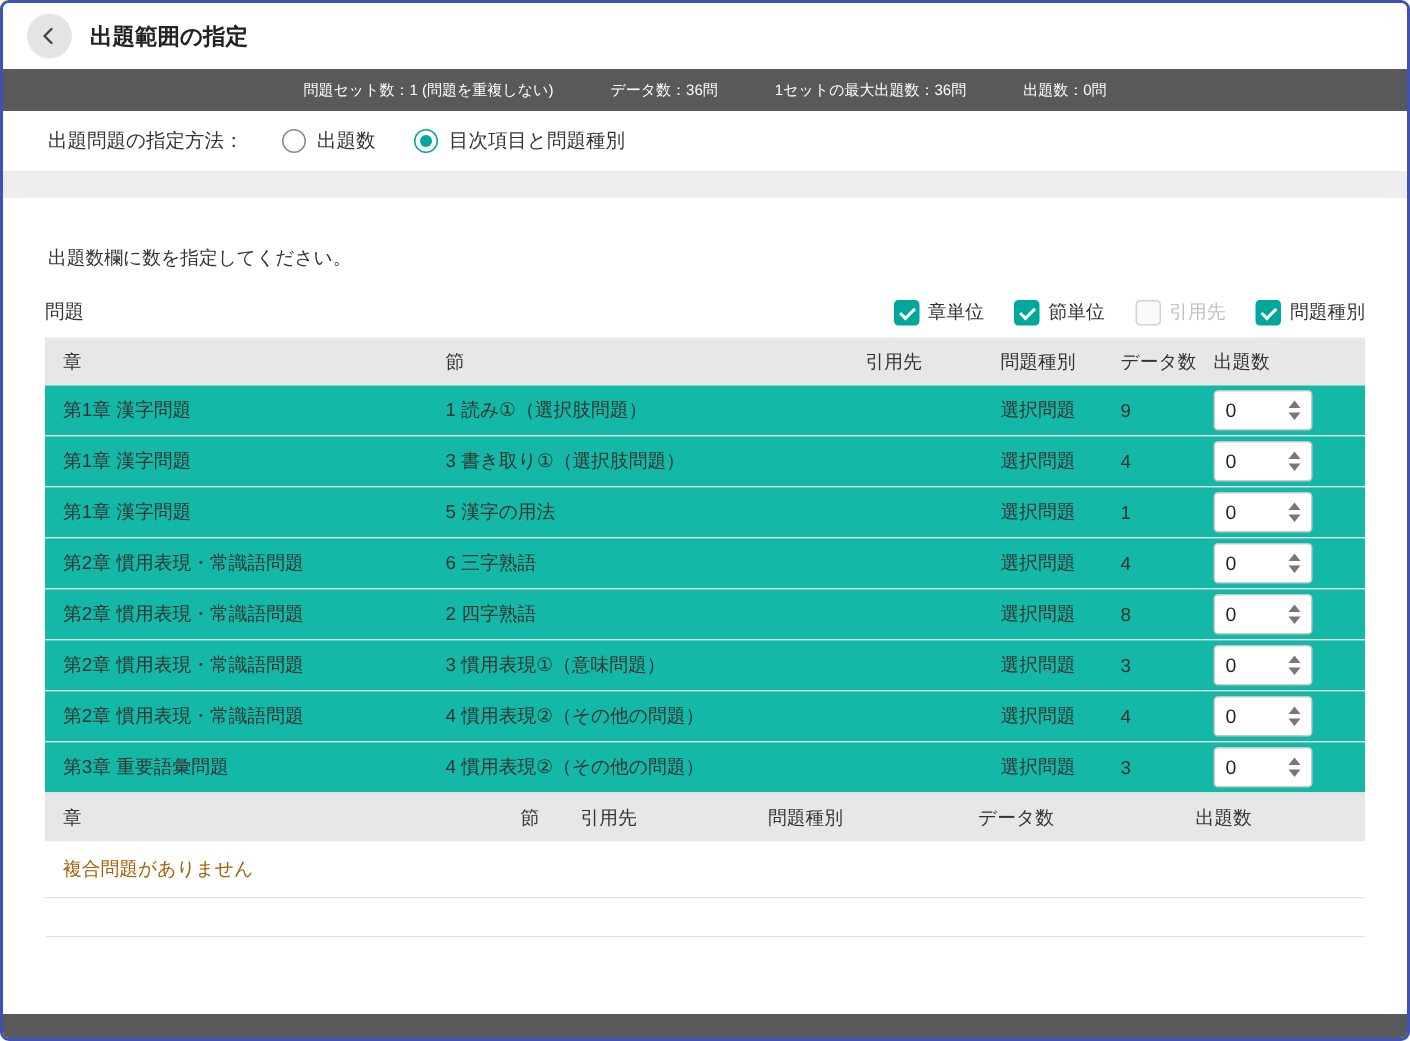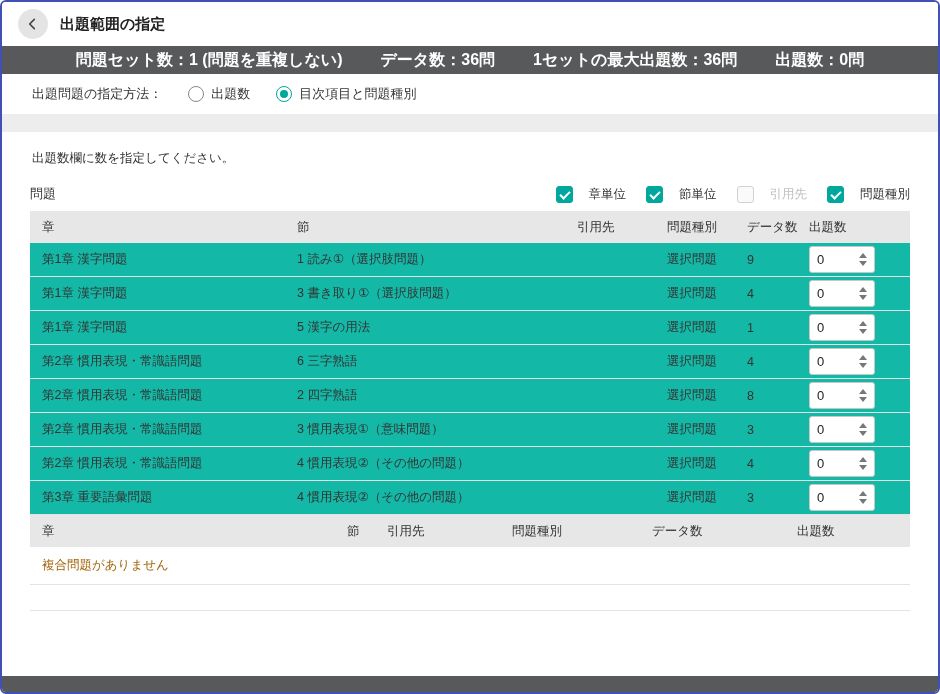--- a/index.html
+++ b/index.html
@@ -33,21 +33,21 @@
     width:30px;height:30px;border-radius:50%;
     background:#e4e4e4;border:none;cursor:pointer;
     display:flex;align-items:center;justify-content:center;flex:0 0 auto;
   }
   .back-btn svg{display:block;}
   .app-title{font-size:15px;font-weight:bold;color:#222;}
   
   .stats-bar{
     height:28px;flex:0 0 auto;background:var(--bar-bg);
     display:flex;align-items:center;justify-content:center;gap:38px;
-    color:#fff;font-size:16px;font-weight:bold;
+    color:#fff;font-size:10px;
   }
   
   .method-row{
     height:40px;flex:0 0 auto;background:#fff;
     display:flex;align-items:center;gap:26px;padding:0 30px;
     font-size:13px;
     font-family:Liberation Serif, serif;
   }
   .method-label{color:#333;}
   .radio-opt{display:flex;align-items:center;gap:7px;cursor:pointer;}
@@ -57,30 +57,30 @@
     display:flex;align-items:center;justify-content:center;flex:0 0 auto;
   }
   .radio-opt.selected .radio{border-color:var(--accent);}
   .radio-opt.selected .radio::after{
     content:"";width:8px;height:8px;border-radius:50%;background:var(--accent);
   }
   .gray-band{height:18px;flex:0 0 auto;background:#ededed;}
   
   .main{
     flex:1 1 auto;background:#fff;display:flex;flex-direction:column;
-    padding:2px 28px;overflow:hidden;
+    padding:16px 28px;overflow:hidden;
   }
   .instruction{font-size:12.5px;padding:16px 2px 14px;}
   .section-head{
     display:flex;align-items:flex-end;justify-content:space-between;
     padding:4px 0 8px;
   }
   .section-title{font-size:13px;}
   .filters{display:flex;align-items:center;gap:20px;}
-  .chk-opt{display:flex;align-items:center;gap:16px;font-size:12.5px;cursor:pointer;}
+  .chk-opt{display:flex;align-items:center;gap:6px;font-size:12.5px;cursor:pointer;}
   .chk{
     width:17px;height:17px;border-radius:3px;border:1.5px solid #9a9a9a;
     background:#fff;position:relative;flex:0 0 auto;
   }
   .chk-opt.checked .chk{background:var(--accent);border-color:var(--accent);}
   .chk-opt.checked .chk::after{
     content:"";position:absolute;left:5px;top:2px;width:4px;height:8px;
     border:solid #fff;border-width:0 2px 2px 0;transform:rotate(45deg);
   }
   .chk-opt.disabled .chk{border-color:#d2d2d2;background:#fafafa;}

